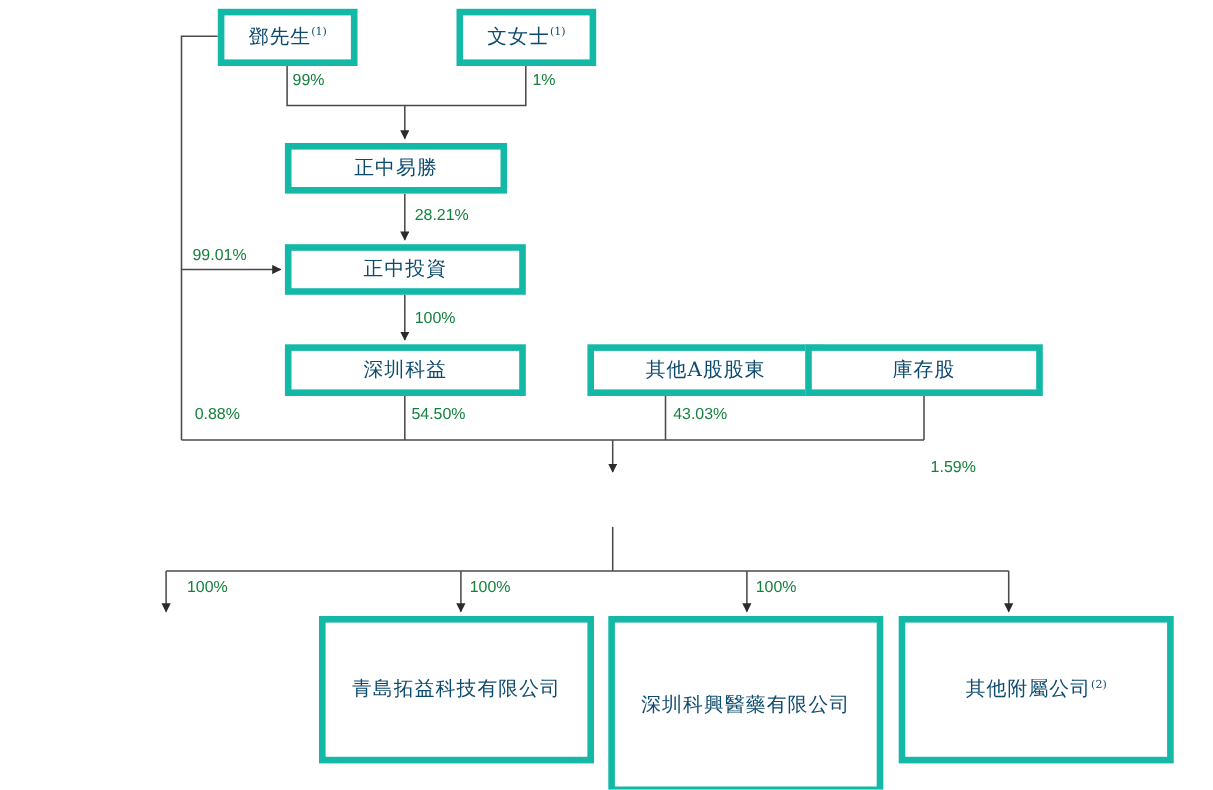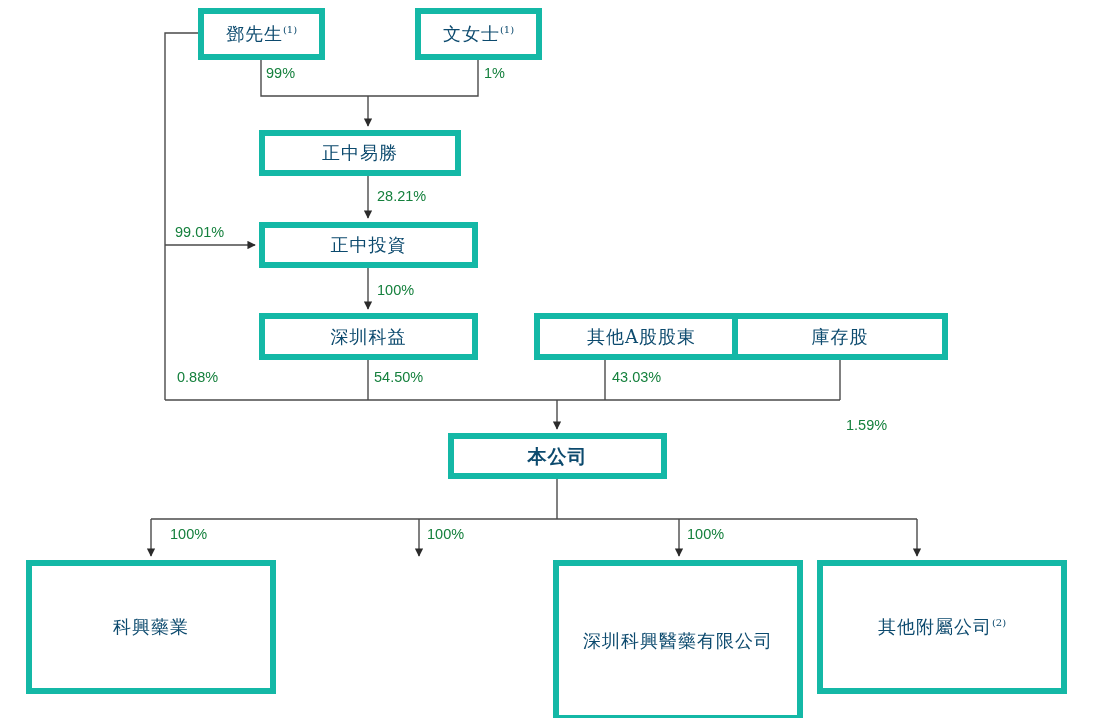--- a/index.html
+++ b/index.html
@@ -117,28 +117,25 @@
   </div>
 
   <div class="node" style="left:498px;top:313px;width:215px;height:47px;margin-left:36px;">
     <span class="node-label">其他A股股東</span>
   </div>
 
   <div class="node" style="left:732px;top:313px;width:216px;height:47px;">
     <span class="node-label">庫存股</span>
   </div>
 
-  <div class="node emphasis" style="left:448px;top:433px;width:219px;height:46px;">
-    <span class="node-label">本公司</span>
+
+
+  <div class="node" style="left:290px;top:560px;width:250px;height:134px;">
+    <span class="node-label">青島拓益科技有限公司</span>
   </div>
-
-  <div class="node" style="left:26px;top:560px;width:250px;height:134px;">
-    <span class="node-label">科興藥業</span>
-  </div>
-
 
   <div class="node" style="left:553px;top:560px;width:250px;height:161px;">
     <span class="node-label">深圳科興醫藥有限公司</span>
   </div>
 
   <div class="node" style="left:817px;top:560px;width:250px;height:134px;text-align:center;">
     <span class="node-label"><span>其他附屬公司</span><sup>(2)</sup></span>
   </div>
 
   <span class="edge-label" style="left:266px;top:66px;">99%</span>

